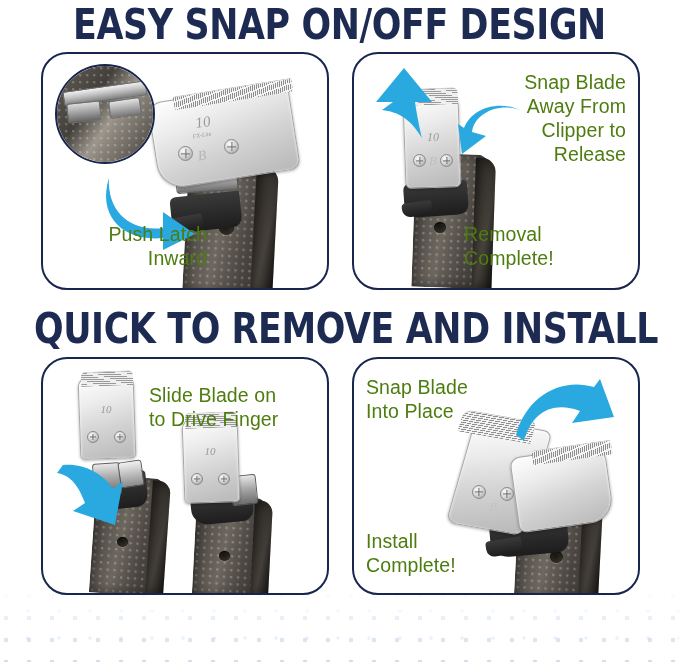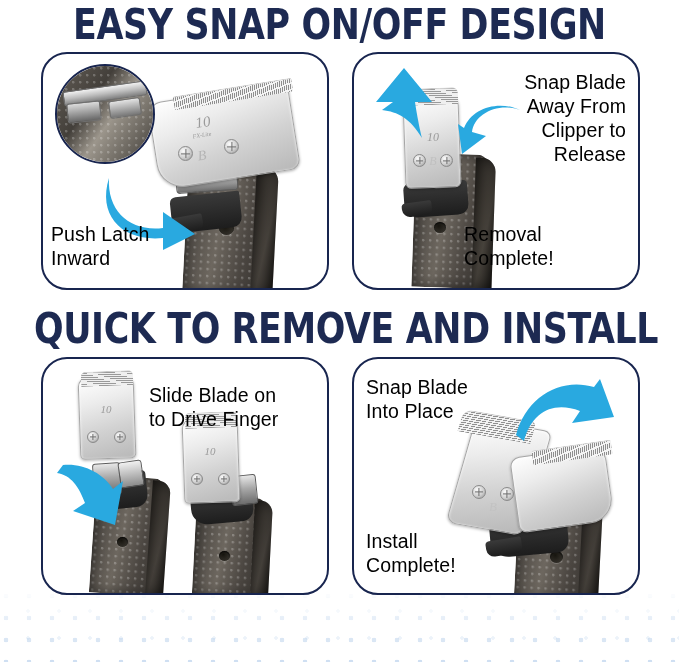--- a/index.html
+++ b/index.html
@@ -65,21 +65,21 @@
     overflow: hidden;
     box-sizing: border-box;
   }
   #panel-1 { left: 41px;  top: 52px;  width: 288px; height: 238px; }
   #panel-2 { left: 352px; top: 52px;  width: 288px; height: 238px; }
   #panel-3 { left: 41px;  top: 357px; width: 288px; height: 238px; }
   #panel-4 { left: 352px; top: 357px; width: 288px; height: 238px; }
 
   .caption {
     position: absolute;
-    color: #000000;
+    color: #4d7c0f;
     font-size: 19.5px;
     line-height: 24px;
     letter-spacing: 0.1px;
     white-space: pre-line;
   }
 
   
   .clipper { position: absolute; }
 
   .body-shell {
@@ -209,21 +209,21 @@
     <div class="inner-metal" style="left:10px; top:36px; width:34px; height:20px; border-radius:3px; transform:rotate(-6deg);
                 background:linear-gradient(180deg,#dcdcdc,#666);"></div>
     <div class="inner-metal" style="left:52px; top:33px; width:32px; height:18px; border-radius:3px; transform:rotate(-8deg);
                 background:linear-gradient(180deg,#e4e4e4,#757575);"></div>
   </div>
 
   <svg style="position:absolute; left:58px; top:118px;" width="100" height="78" viewBox="0 0 100 78">
     <path d="M8 6 C 6 40, 30 60, 62 56 L 62 40 L 94 62 L 62 78 L 62 66 C 22 70, -4 44, 8 6 Z" fill="#29a9e0"></path>
   </svg>
 
-  <div class="caption" style="left:8px; top:168px; width:140px; text-align:left;">Push Latch
+  <div class="caption" style="left:24px; top:168px; width:140px; text-align:right;">Push Latch
 Inward</div>
 </div>
 
 <div id="panel-2" class="panel">
 
   <div class="clipper">
     <div class="body-shell" style="left:62px; top:100px; width:78px; height:134px;
                 border-radius:12px 16px 0 0 / 18px 26px 0 0;
                 transform: rotate(2deg); transform-origin: top center;"></div>
     <div class="body-shell" style="left:122px; top:104px; width:20px; height:130px; border-radius:0 14px 0 0;

